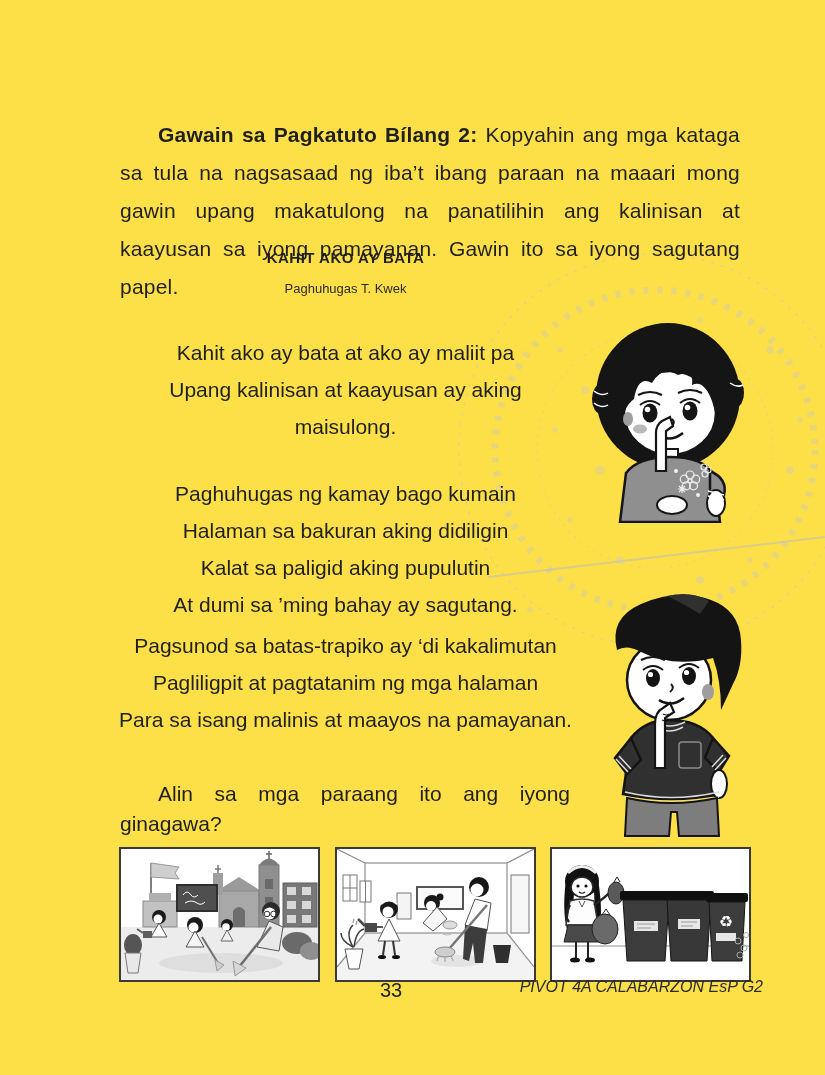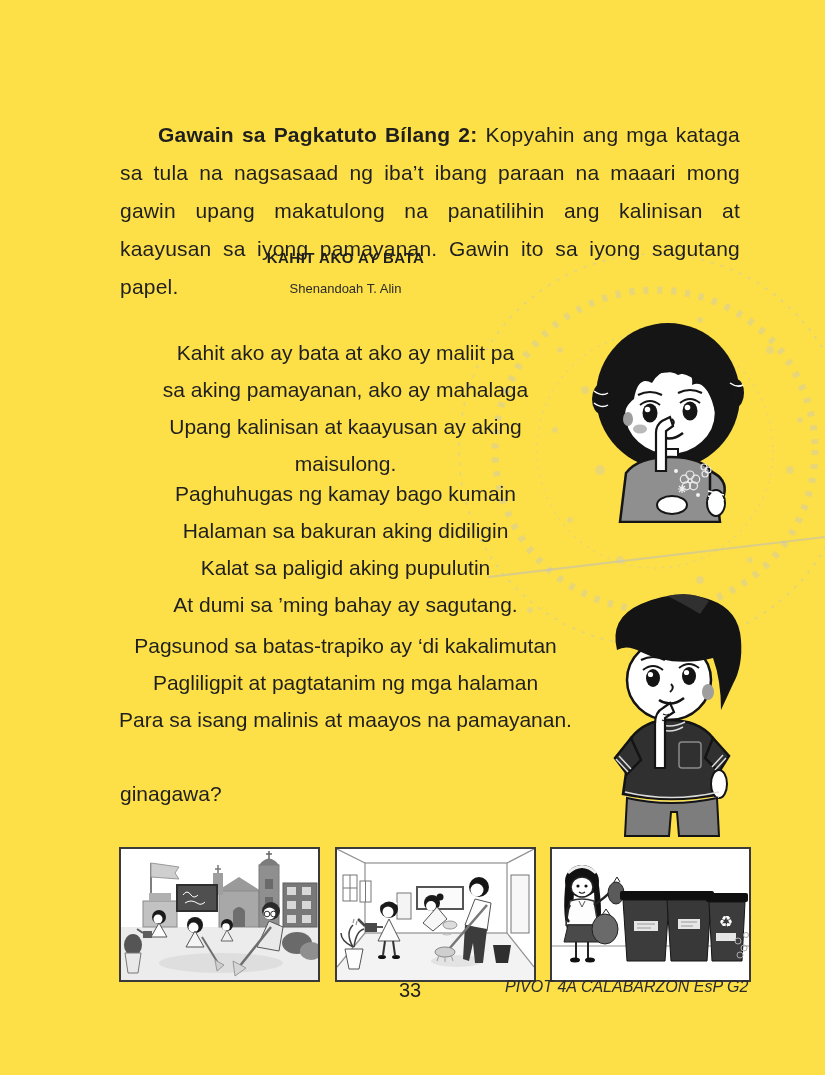--- a/index.html
+++ b/index.html
@@ -17,22 +17,22 @@
   .stanza{left:118px;width:455px;text-align:center;font-size:21px;line-height:37px;}
   .s1{top:322px;margin-top:12px;}.s2{top:475px;}.s3{top:627px;}
   
   .question{left:120px;top:779px;width:450px;font-size:21px;line-height:30px;}
   .q1{text-align:justify;text-align-last:justify;text-indent:38px;}
   
   .img-box{top:847px;width:197px;height:131px;border:2px solid #3a3a3a;background:#fff;}
   .b1{left:119px;}.b2{left:335px;}.b3{left:550px;}
   .img-box svg{display:block;}
   
-  .page-number{left:380px;top:979px;width:60px;text-align:center;font-size:20px;}
-  .footer{left:505px;top:978px;width:258px;font-style:italic;font-size:16px;color:#2a2a2a;}
+  .page-number{left:380px;top:979px;width:60px;text-align:left;font-size:20px;}
+  .footer{left:505px;top:978px;width:258px;text-align:right;font-style:italic;font-size:16px;color:#2a2a2a;}
   
   .char-girl{left:586px;top:321px;}
   .char-boy{left:607px;top:588px;}
   .watermark{left:0;top:0;pointer-events:none;}
 </style>
 </head>
 <body>
 
 <div class="page">
 
@@ -59,40 +59,40 @@
       <circle cx="530" cy="610" r="3"></circle>
         <circle cx="660" cy="620" r="4"></circle>
     </g>
   </svg>
 
   <p class="abs instruction">
     <b>Gawain sa Pagkatuto Bílang 2:</b><span> Kopyahin ang mga kataga sa tula na nagsasaad ng iba’t ibang paraan na maaari mong gawin upang makatulong na panatilihin ang kalinisan at kaayusan sa iyong pamayanan. Gawin ito sa iyong sagutang papel.</span>
   </p>
 
   <div class="abs poem-title">KAHIT AKO AY BATA</div>
-  <div class="abs poem-author">Shenandoah T. Alin</div>
+  <div class="abs poem-author">Paghuhugas T. Kwek</div>
 
   <div class="abs stanza s1">
     <div>Kahit ako ay bata at ako ay maliit pa</div>
-    <div>sa aking pamayanan, ako ay mahalaga</div>
     <div>Upang kalinisan at kaayusan ay aking maisulong.</div>
   </div>
   <div class="abs stanza s2">
     <div>Paghuhugas ng kamay bago kumain</div>
     <div>Halaman sa bakuran aking didiligin</div>
     <div>Kalat sa paligid aking pupulutin</div>
     <div>At dumi sa ’ming bahay ay sagutang.</div>
   </div>
   <div class="abs stanza s3">
     <div>Pagsunod sa batas-trapiko ay ‘di kakalimutan</div>
     <div>Pagliligpit at pagtatanim ng mga halaman</div>
     <div>Para sa isang malinis at maayos na pamayanan.</div>
   </div>
 
   <div class="abs question">
+    <div class="q1">Alin sa mga paraang ito ang iyong</div>
     <div>ginagawa?</div>
   </div>
 
   <svg class="abs char-girl" width="160" height="202" viewBox="0 0 160 202" aria-label="girl thinking with finger on cheek">
     <ellipse cx="82" cy="75" rx="72" ry="73" fill="#151515"></ellipse>
     <ellipse cx="15" cy="78" rx="9" ry="15" fill="#151515"></ellipse>
     <path d="M 8 70 q 8 6 14 2 M 8 82 q 8 6 14 2" stroke="#fff" stroke-width="1.5" fill="none"></path>
     <ellipse cx="150" cy="72" rx="8" ry="14" fill="#151515"></ellipse>
     <path d="M 144 62 q 7 5 13 2" stroke="#fff" stroke-width="1.5" fill="none"></path>
     <ellipse cx="84" cy="92" rx="46" ry="42" fill="#ffffff" stroke="#151515" stroke-width="2.5"></ellipse>

